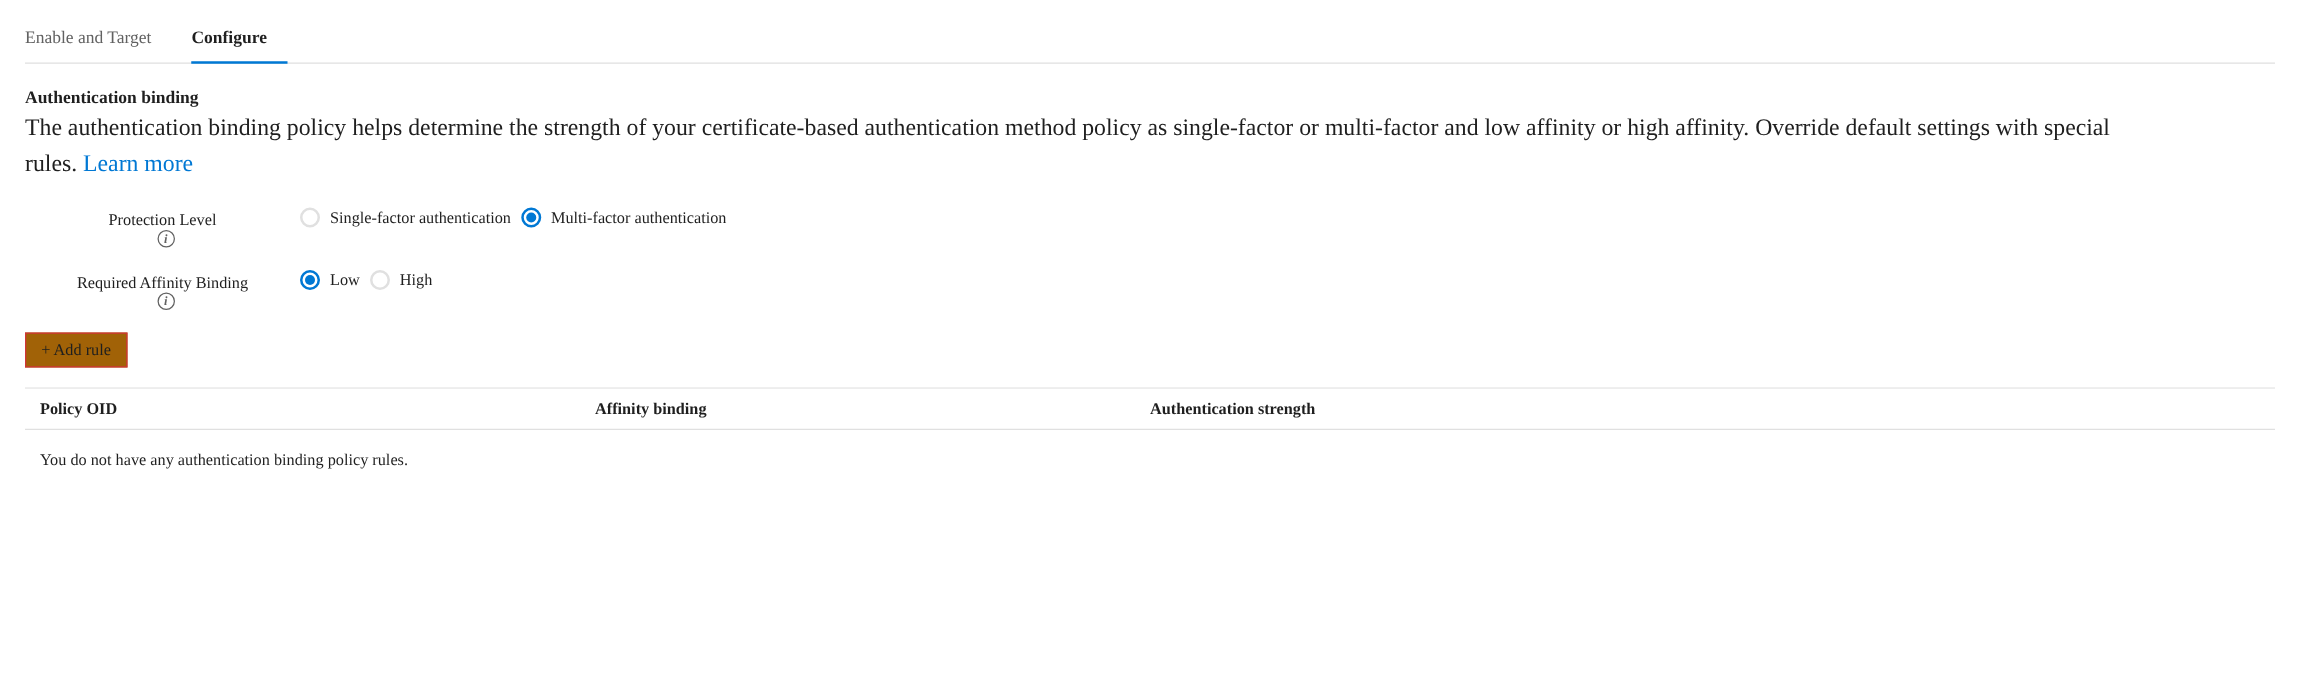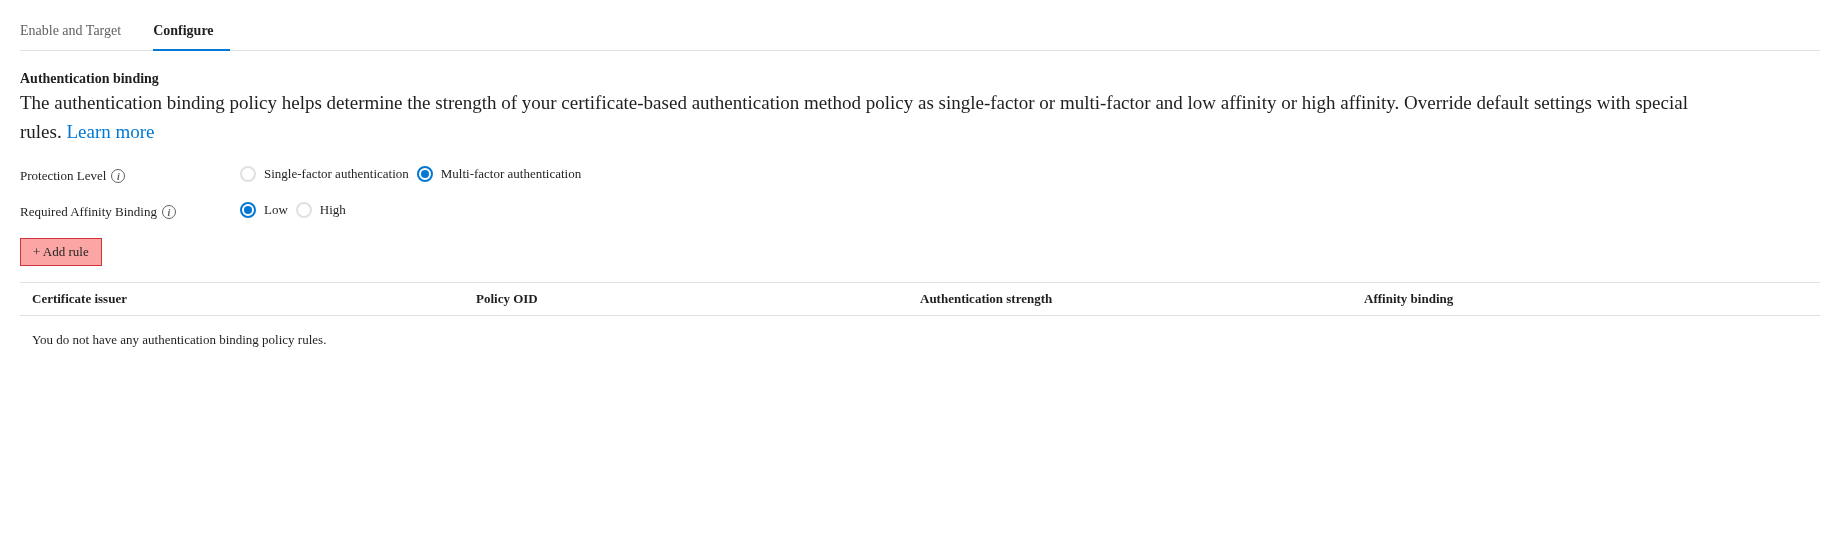--- a/index.html
+++ b/index.html
@@ -74,20 +74,21 @@
     }
 
     .form-label {
       display: flex;
       align-items: center;
       width: 220px;
       font-size: 13px;
       color: #1f1f1f;
       padding-top: 2px;
       flex-shrink: 0;
+      flex-direction: column;
     }
 
     .info-icon {
       display: inline-flex;
       align-items: center;
       justify-content: center;
       width: 14px;
       height: 14px;
       border-radius: 50%;
       border: 1px solid #616161;
@@ -139,21 +140,21 @@
       background: #0078d4;
     }
 
     
     .add-rule-btn {
       display: inline-flex;
       align-items: center;
       gap: 6px;
       padding: 5px 12px;
       border: 1.5px solid #d13438;
-      background: #fca5a5;
+      background: #a16207;
       color: #1f1f1f;
       font-size: 13px;
       cursor: pointer;
       margin-bottom: 16px;
       font-family: inherit;
     }
 
     
     .table-container {
       width: 100%;
@@ -236,21 +237,20 @@
       </label>
     </div>
   </div>
 
   
   <button class="add-rule-btn">+ Add rule</button>
 
   
   <div class="table-container">
     <div class="table-header">
-      <div class="table-header-cell">Certificate issuer</div>
       <div class="table-header-cell">Policy OID</div>
+      <div class="table-header-cell">Affinity binding</div>
       <div class="table-header-cell">Authentication strength</div>
-      <div class="table-header-cell">Affinity binding</div>
     </div>
     <div class="table-empty">You do not have any authentication binding policy rules.</div>
   </div>
 
 </div>
 
 </body></html>

